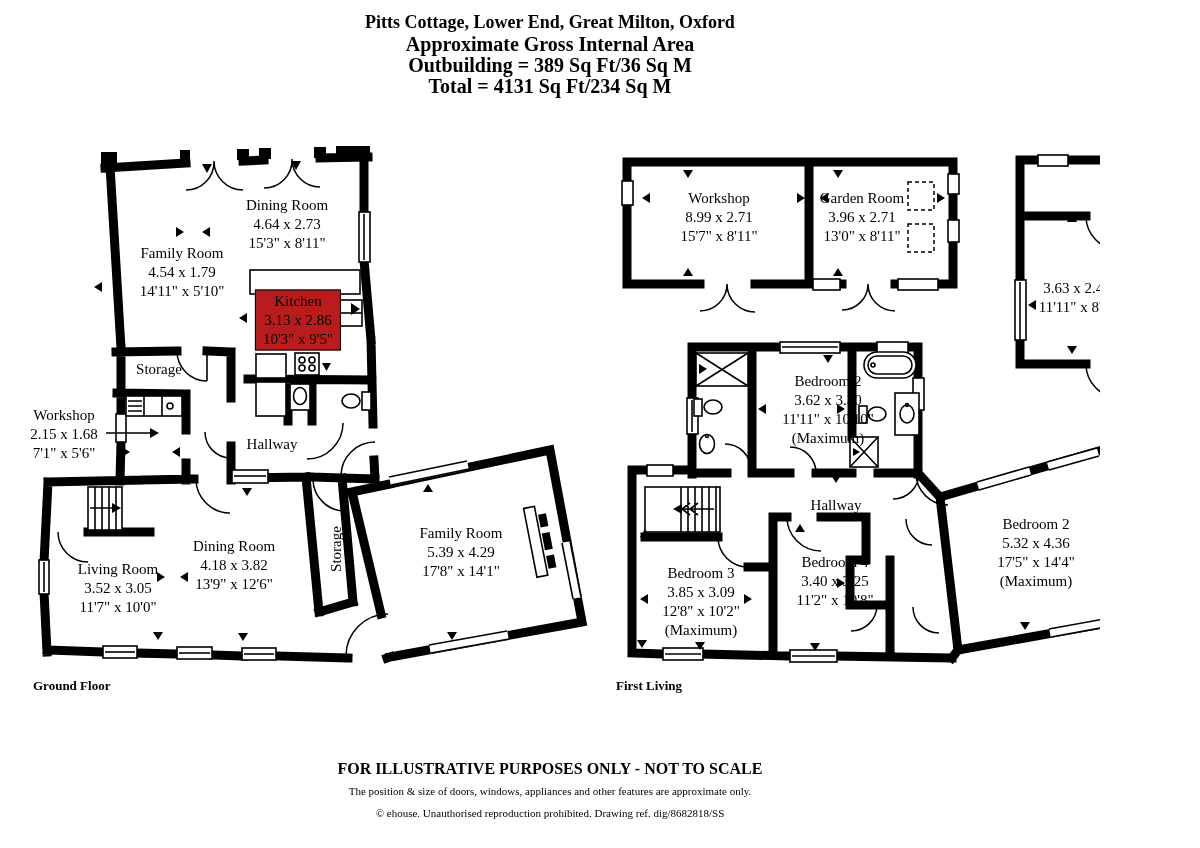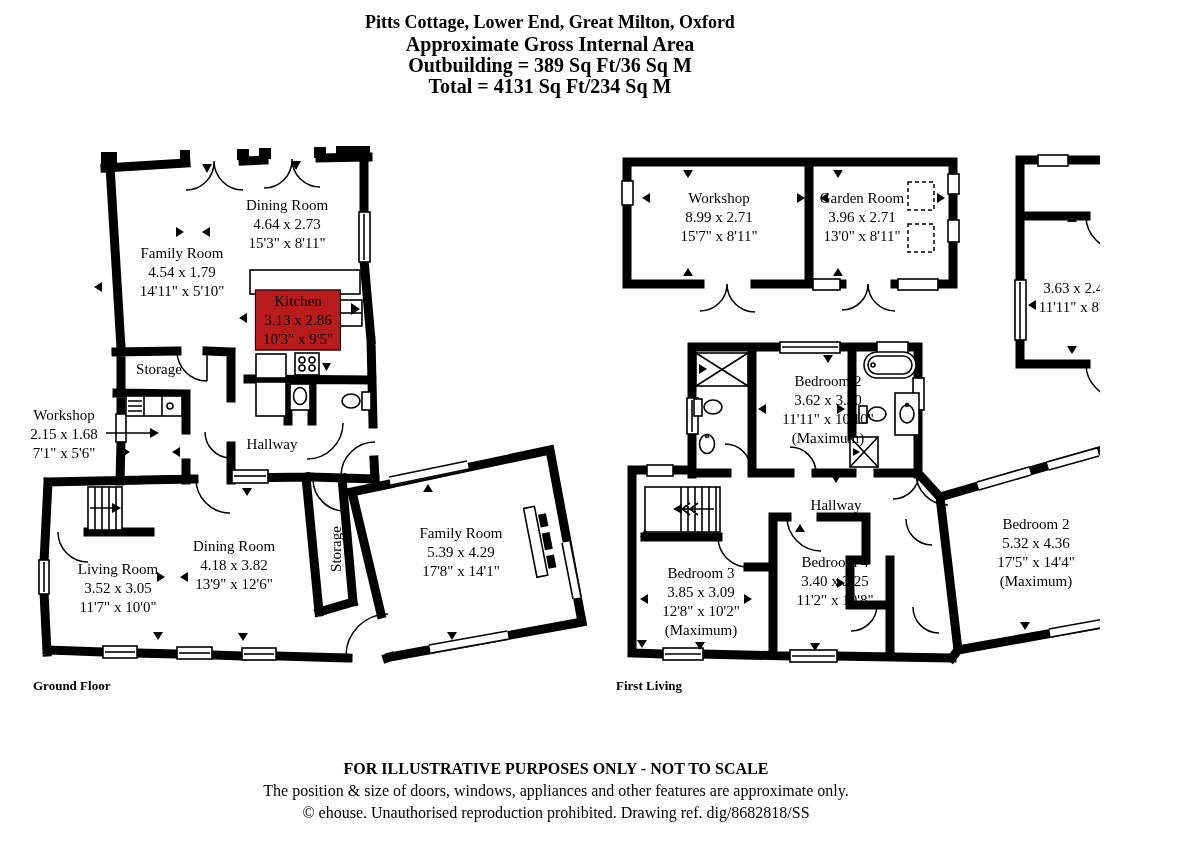--- a/index.html
+++ b/index.html
@@ -15,23 +15,23 @@
   .a{fill:none;stroke:#000;stroke-width:1.5;}
   .wwin{fill:none;stroke:#fff;stroke-width:9;}
   .thk{fill:none;stroke:#000;stroke-width:15;}
   .tri{fill:#000;stroke:none;}
   .dash{fill:none;stroke:#000;stroke-width:1.5;stroke-dasharray:4 3;}
   .rl{position:absolute;transform:translate(-50%,-50%);text-align:center;
       font-size:15px;line-height:19px;white-space:nowrap;z-index:5;}
   .rl.rot{transform:translate(-50%,-50%) rotate(-90deg);}
   .rl.boxed{background:#b91c1c;border:1.5px solid #000;padding:1px 7px;}
   .floorlab{position:absolute;font-size:13px;font-weight:bold;z-index:5;}
-  .ftr{position:absolute;top:757px;left:0;width:100%;text-align:center;padding-left:6px;}
+  .ftr{position:absolute;top:757px;left:0;width:100%;text-align:center;}
   .ftr .b{font-size:16px;font-weight:bold;line-height:23px;}
-  .ftr .r{font-size:16px;line-height:22px;}
+  .ftr .r{font-size:11px;line-height:22px;}
 </style>
 </head>
 <body>
 
 <div id="page">
 
   <div class="hdr">
     <div class="title">Pitts Cottage, Lower End, Great Milton, Oxford</div>
     <div class="sub">Approximate Gross Internal Area</div>
     <div class="sub">Outbuilding = 389 Sq Ft/36 Sq M</div>

